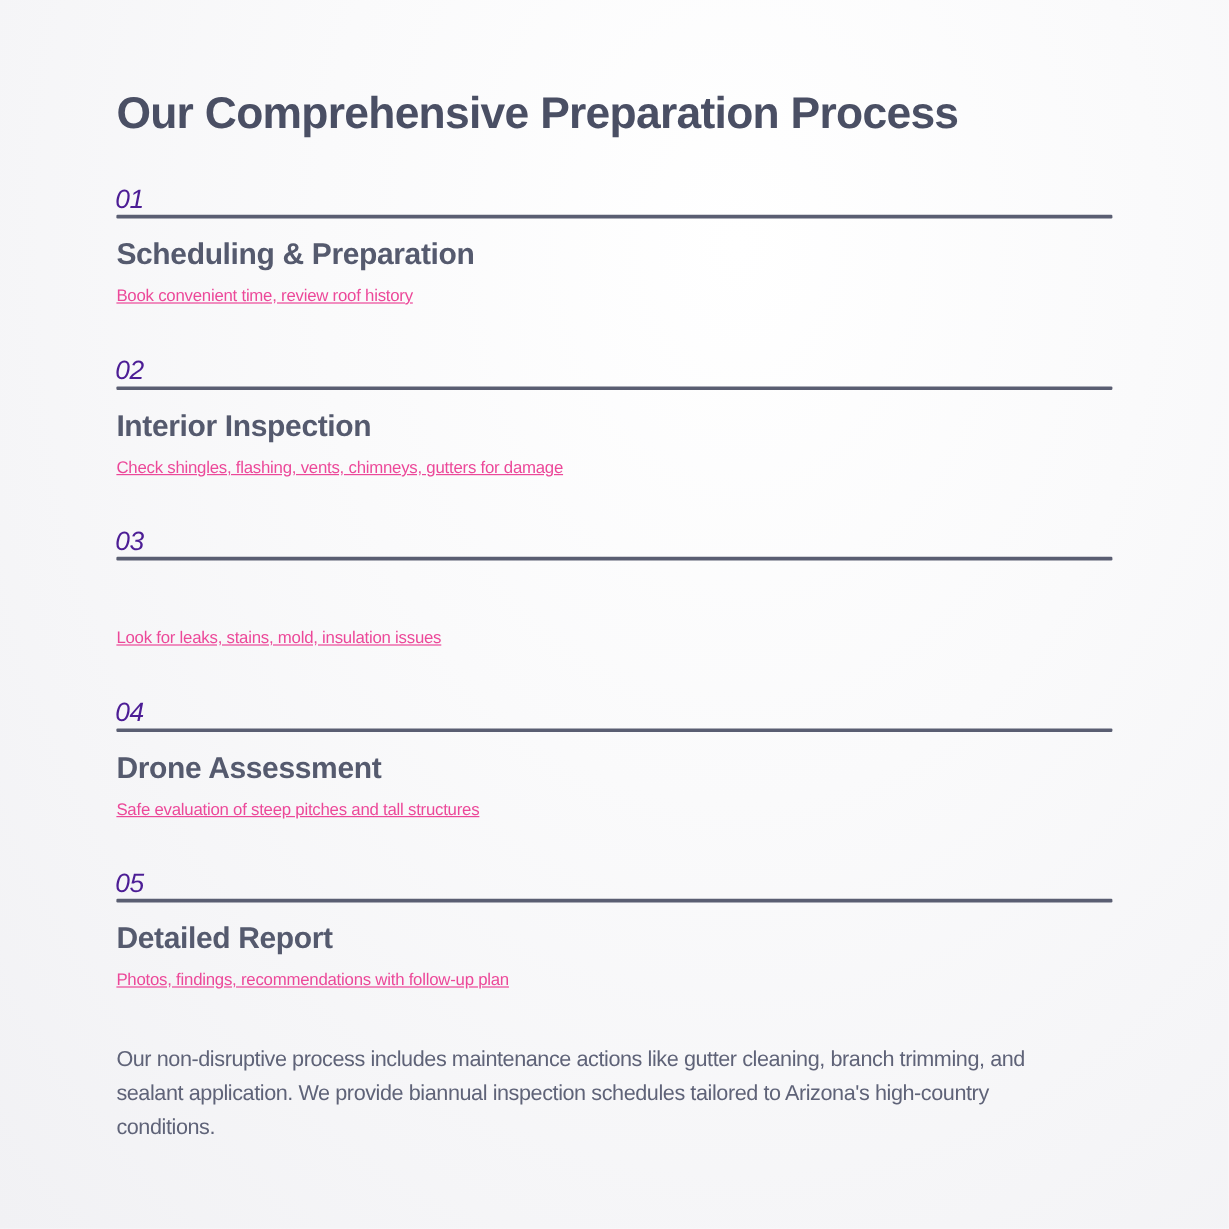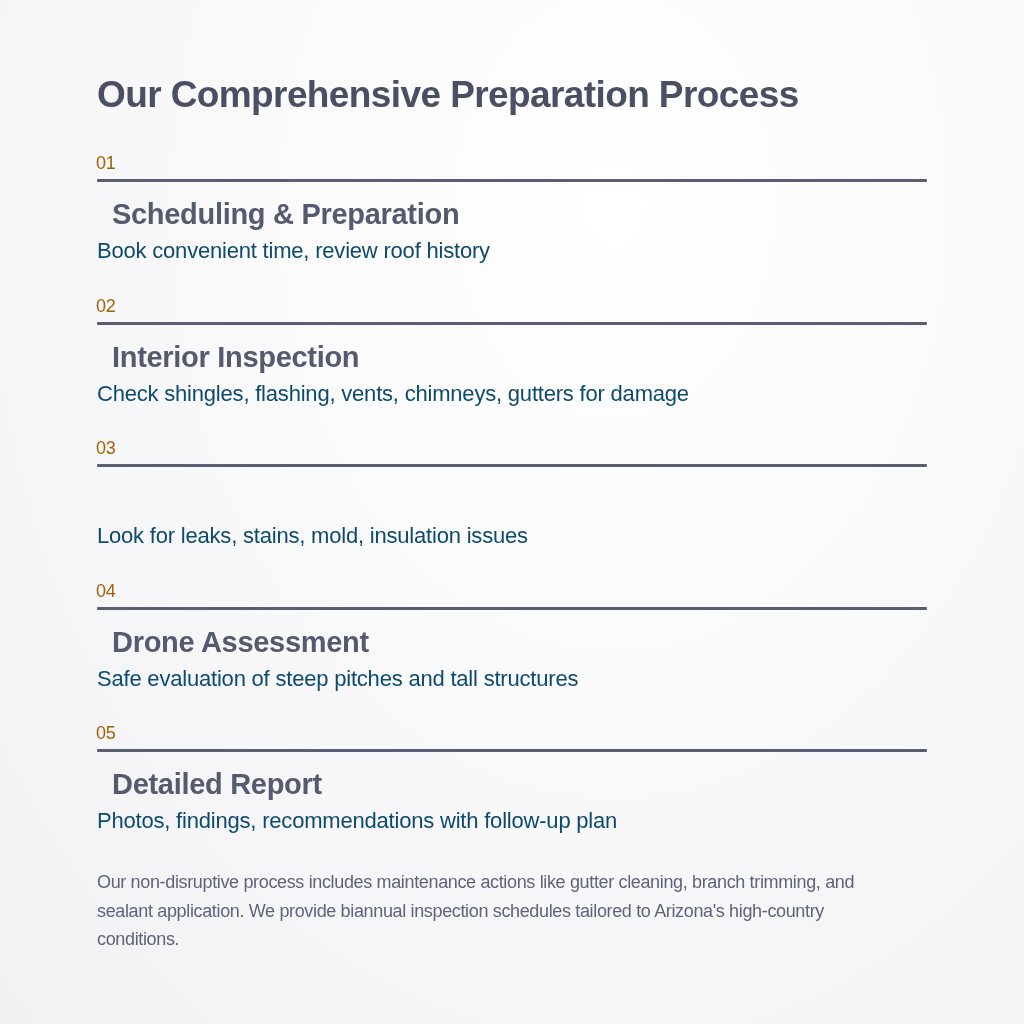--- a/index.html
+++ b/index.html
@@ -11,34 +11,34 @@
   }
   .page { position: absolute; left: 97px; top: 0; width: 830px; }
   .title {
     position: absolute; top: 74px; left: 0;
     font-size: 37px; font-weight: bold; color: #4a4f64;
     letter-spacing: -0.6px; white-space: nowrap; margin: 0;
   }
   .step { position: absolute; left: 0; width: 830px; height: 120px; }
   .step-num {
     position: absolute; top: 0; left: -1px;
-    font-size: 18px; color: #a16207; letter-spacing: -0.3px;
+    font-size: 22px; color: #4c1d95; letter-spacing: -0.3px; font-style: italic;
   }
   .step-rule {
     position: absolute; top: 26px; left: 0; width: 830px; height: 3px;
     background: #5a5e72; border-radius: 1px;
   }
   .step-title {
-    position: absolute; top: 45px; left: 15px;
-    font-size: 29px; font-weight: bold; color: #555a6e;
+    position: absolute; top: 45px; left: 0;
+    font-size: 25px; font-weight: bold; color: #555a6e;
     letter-spacing: -0.3px; white-space: nowrap;
   }
   .step-desc {
     position: absolute; top: 85px; left: 0;
-    font-size: 22px; color: #0c4a6e; white-space: nowrap; letter-spacing: -0.2px;
+    font-size: 14px; color: #ec4899; white-space: nowrap; letter-spacing: -0.2px; text-decoration: underline;
   }
   .summary {
     position: absolute; top: 868px; left: 0; width: 800px;
     font-size: 18px; line-height: 28.5px; color: #5f6378; letter-spacing: -0.35px;
     margin: 0;
   }
 </style>
 </head>
 <body>
 

